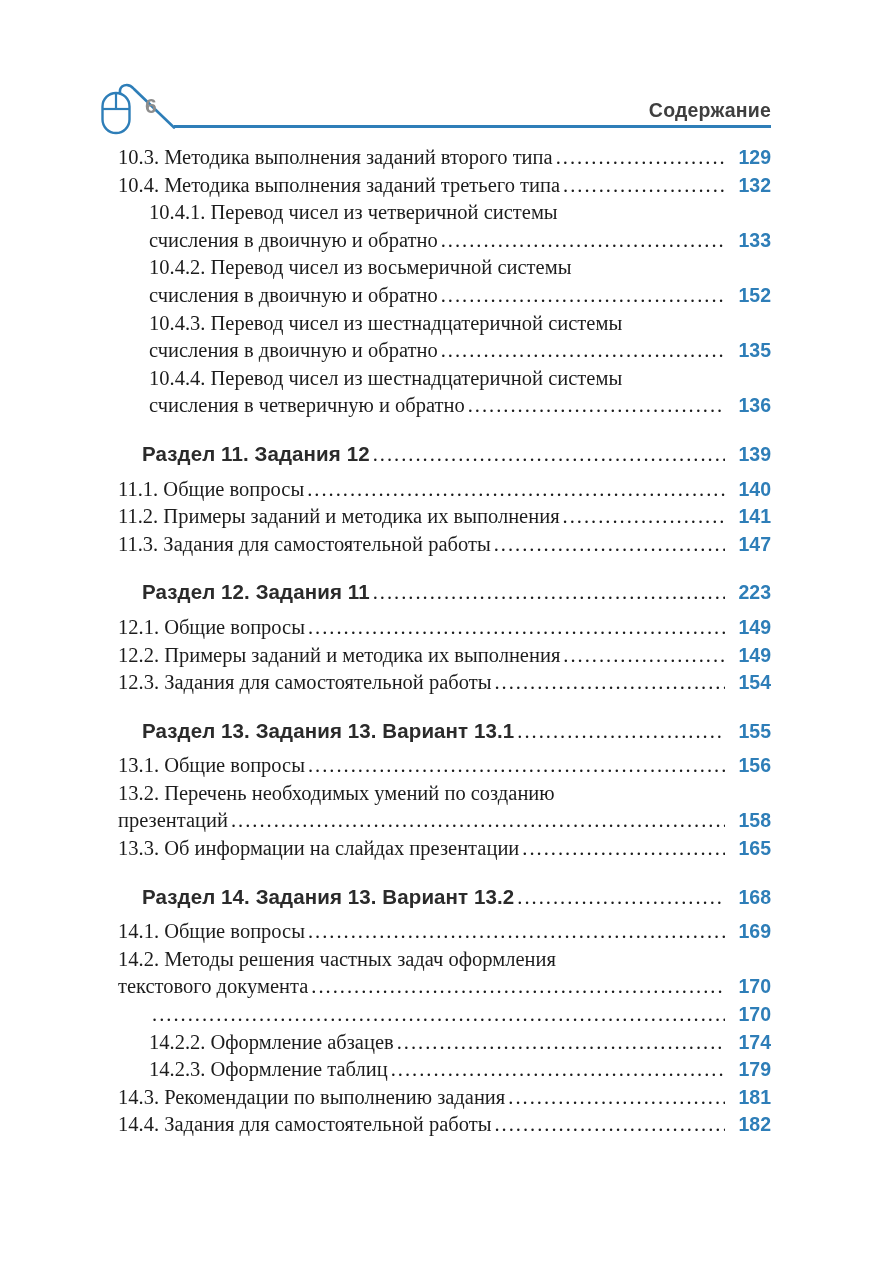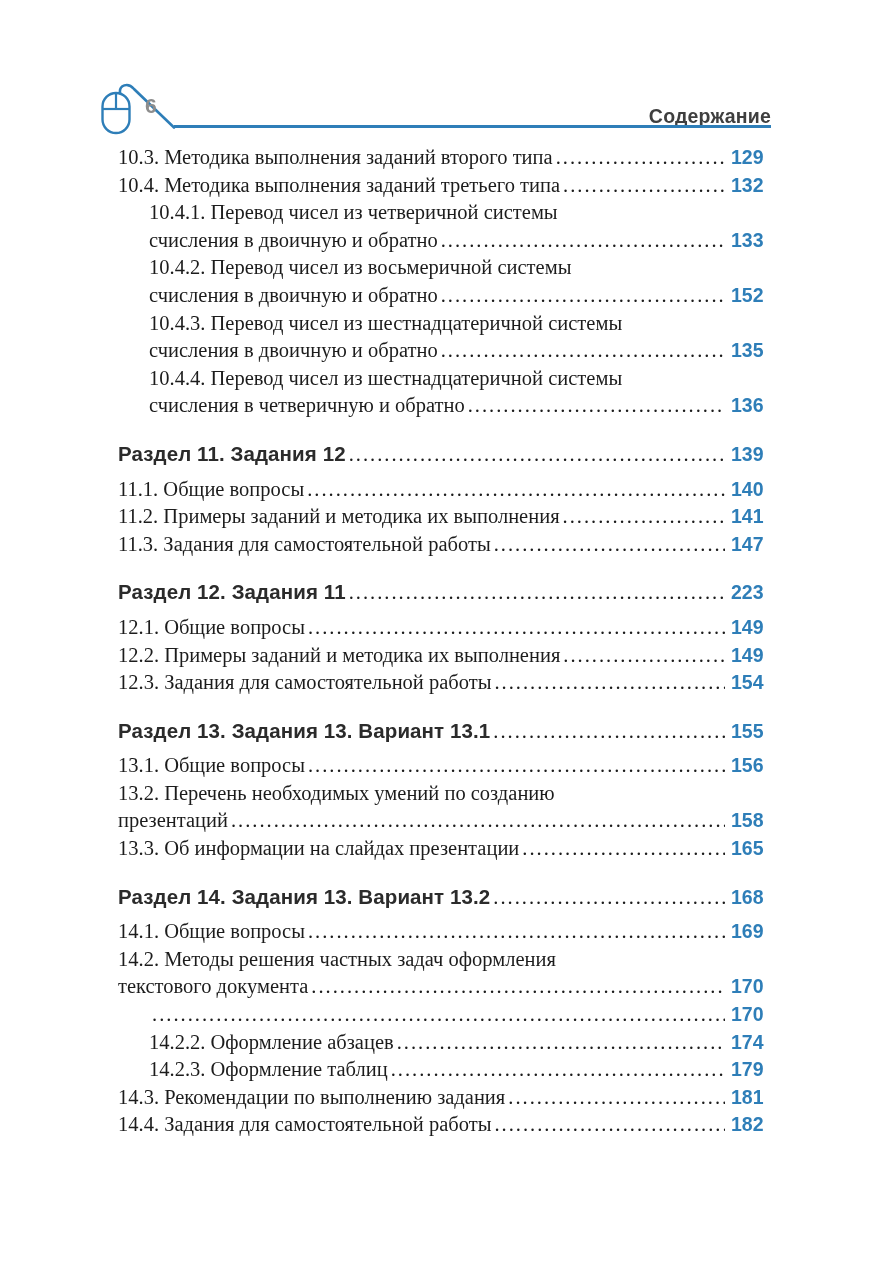--- a/index.html
+++ b/index.html
@@ -44,21 +44,21 @@
     left: 47px;
     top: 11px;
     font-family: "Liberation Sans", sans-serif;
     font-weight: bold;
     font-size: 21px;
     color: #8d8d8d;
   }
   .running-title {
     position: absolute;
     right: 0;
-    bottom: 0;
+    bottom: 6px;
     font-family: "Liberation Sans", sans-serif;
     font-weight: bold;
     font-size: 19.5px;
     letter-spacing: 0.2px;
     color: #3f3f3f;
   }
 
   
   .toc {
     position: absolute;
@@ -70,20 +70,21 @@
     display: flex;
     align-items: baseline;
     line-height: 27.6px;
     font-size: 20.5px;
     color: #1c1c1c;
   }
   .toc-line.ind1 { padding-left: 31px; }
   .toc-line.section-row {
     margin-top: 20px;
     margin-bottom: 7px;
+    margin-left: 24px;
   }
   .toc-line.section-row .t {
     font-family: "Liberation Sans", sans-serif;
     font-weight: bold;
     font-size: 20.5px;
     color: #2b2b2b;
     letter-spacing: 0.1px;
   }
   .t { white-space: nowrap; }
   .leader {
@@ -101,20 +102,21 @@
     letter-spacing: 2px;
     color: #1c1c1c;
   }
   .page-num {
     flex: 0 0 auto;
     font-family: "Liberation Sans", sans-serif;
     font-weight: bold;
     font-size: 19.5px;
     color: #2e7eb8;
     min-width: 40px;
+    text-align: right;
     padding-left: 6px;
   }
 </style>
 </head>
 <body>
 
 <div class="page">
 
   <header class="page-header">
     <svg class="mouse-svg" viewBox="0 0 80 52" fill="none" xmlns="http://www.w3.org/2000/svg">

